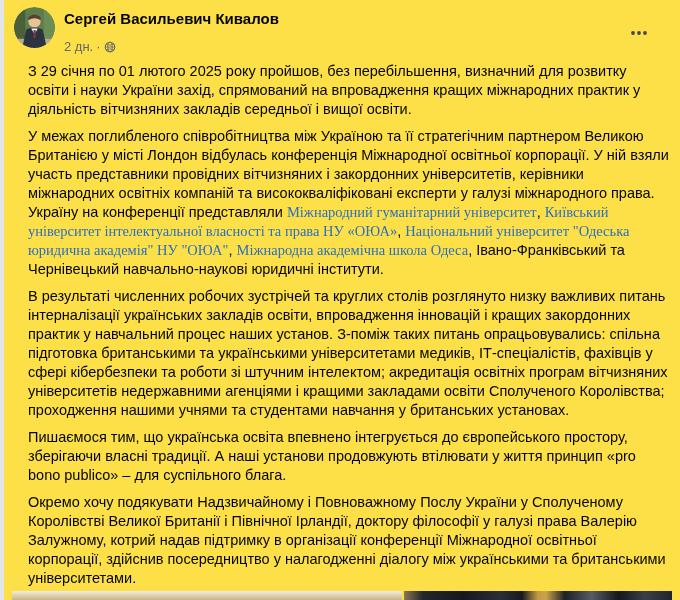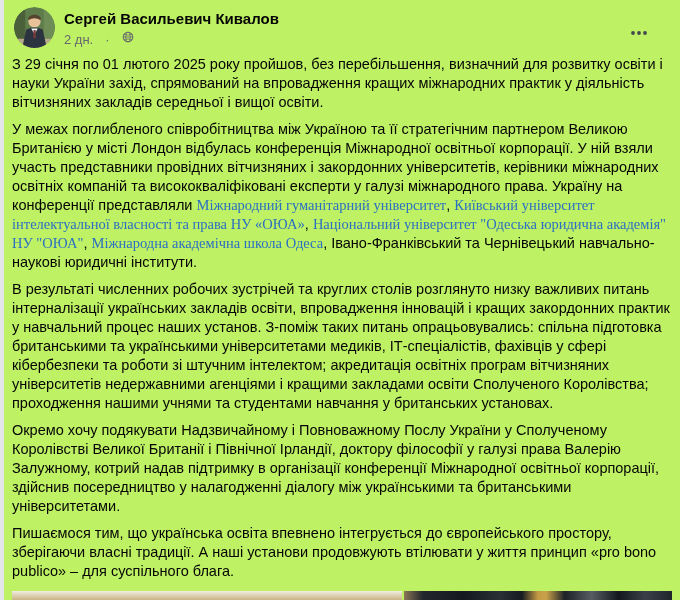--- a/index.html
+++ b/index.html
@@ -4,33 +4,33 @@
 <style>
   html,body{margin:0;padding:0;}
   body{
     width:680px;height:600px;
     background:#ffffff;
     font-family:"Liberation Sans","DejaVu Sans",sans-serif;
     position:relative;overflow:hidden;
     -webkit-font-smoothing:antialiased;
   }
   .page-edge{position:absolute;left:0;top:0;width:4px;height:600px;background:#e4e5e8;}
-  .card{position:absolute;left:4px;top:0;right:0;bottom:0;background:#bef264;overflow:hidden;}
+  .card{position:absolute;left:4px;top:0;right:0;bottom:0;background:#fde047;overflow:hidden;}
 
   .post-header{display:flex;align-items:flex-start;padding:7px 16px 0 10px;position:relative;}
   .avatar{width:41px;height:41px;border-radius:50%;overflow:hidden;flex:0 0 41px;cursor:pointer;}
   .avatar svg{display:block;}
   .hinfo{margin-left:9px;padding-top:2px;}
   .author{font-size:15px;font-weight:700;color:#050505;line-height:20px;cursor:pointer;}
-  .meta{display:flex;gap:12px;font-size:13px;color:#65676b;margin-top:2px;line-height:17px;}
+  .meta{display:flex;align-items:center;gap:3px;font-size:13px;color:#65676b;margin-top:9px;line-height:17px;}
   .meta .ts{cursor:pointer;}
   .menu-btn{position:absolute;right:26px;top:16px;cursor:pointer;padding:6px;border-radius:50%;}
 
   .post-text{padding:7px 10px 0 8px;font-size:14.5px;line-height:19px;color:#050505;}
-  .post-text p{margin:0 0 8px 0;}
+  .post-text p{margin:0 0 8px 16px;}
   .plink{color:var(--link-color,#2b6fc2);cursor:pointer;font-family:Liberation Serif, serif;}
 
   .photos{position:absolute;left:8px;right:8px;bottom:0;height:9px;display:flex;gap:2px;}
   .photo-a{width:390px;background:linear-gradient(to bottom,#f2ede1,#c9b584);cursor:pointer;}
   .photo-b{flex:1;cursor:pointer;
     background:linear-gradient(90deg,#8a7757 0%,#23272c 7%,#15191f 22%,#2a2f35 36%,#171b21 44%,#c49b45 50%,#caa24b 53%,#1c2127 60%,#565c63 70%,#14181d 80%,#3a4048 90%,#20252c 100%);}
 </style>
 </head>
 <body>
 
@@ -80,22 +80,22 @@
         <circle cx="9" cy="3" r="1.9" fill="#44484d"></circle>
         <circle cx="15" cy="3" r="1.9" fill="#44484d"></circle>
       </svg>
     </div>
   </div>
 
   <div class="post-text">
       <p><span>З 29 січня по 01 лютого 2025 року пройшов, без перебільшення, визначний для розвитку освіти і науки України захід, спрямований на впровадження кращих міжнародних практик у діяльність вітчизняних закладів середньої і вищої освіти.</span></p>
       <p><span>У межах поглибленого співробітництва між Україною та її стратегічним партнером Великою Британією у місті Лондон відбулась конференція Міжнародної освітньої корпорації. У ній взяли участь представники провідних вітчизняних і закордонних університетів, керівники міжнародних освітніх компаній та висококваліфіковані експерти у галузі міжнародного права. Україну на конференції представляли </span><span class="plink">Міжнародний гуманітарний університет</span><span>, </span><span class="plink">Київський університет інтелектуальної власності та права НУ «ОЮА»</span><span>, </span><span class="plink">Національний університет "Одеська юридична академія" НУ "ОЮА"</span><span>, </span><span class="plink">Міжнародна академічна школа Одеса</span><span>, Івано-Франківський та Чернівецький навчально-наукові юридичні інститути.</span></p>
       <p><span>В результаті численних робочих зустрічей та круглих столів розглянуто низку важливих питань інтерналізації українських закладів освіти, впровадження інновацій і кращих закордонних практик у навчальний процес наших установ. З-поміж таких питань опрацьовувались: спільна підготовка британськими та українськими університетами медиків, ІТ-спеціалістів, фахівців у сфері кібербезпеки та роботи зі штучним інтелектом; акредитація освітніх програм вітчизняних університетів недержавними агенціями і кращими закладами освіти Сполученого Королівства; проходження нашими учнями та студентами навчання у британських установах.</span></p>
+      <p><span>Пишаємося тим, що українська освіта впевнено інтегрується до європейського простору, зберігаючи власні традиції. А наші установи продовжують втілювати у життя принцип «pro bono publico» – для суспільного блага.</span></p>
       <p><span>Окремо хочу подякувати Надзвичайному і Повноважному Послу України у Сполученому Королівстві Великої Британії і Північної Ірландії, доктору філософії у галузі права Валерію Залужному, котрий надав підтримку в організації конференції Міжнародної освітньої корпорації, здійснив посередництво у налагодженні діалогу між українськими та британськими університетами.</span></p>
-      <p><span>Пишаємося тим, що українська освіта впевнено інтегрується до європейського простору, зберігаючи власні традиції. А наші установи продовжують втілювати у життя принцип «pro bono publico» – для суспільного блага.</span></p>
     </div>
 
   <div class="photos">
     <div class="photo-a"></div>
     <div class="photo-b"></div>
   </div>
 
 </div>
 
 </body></html>

